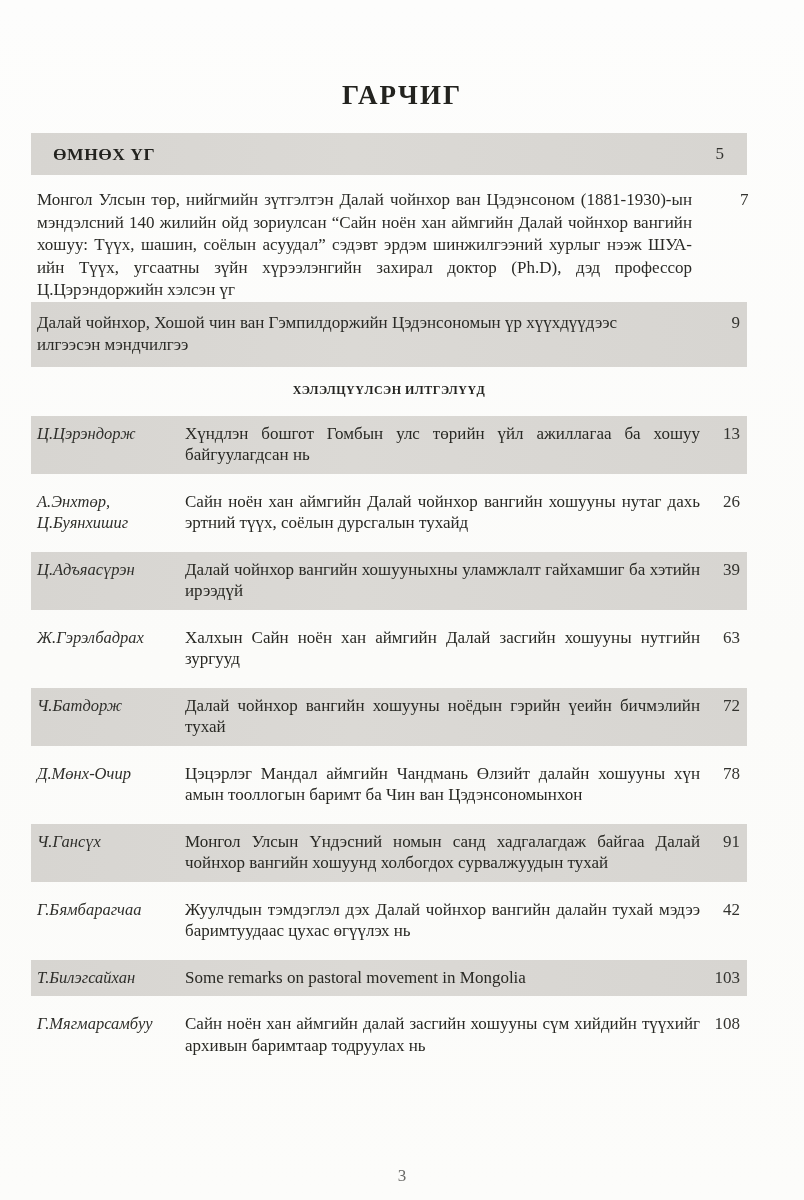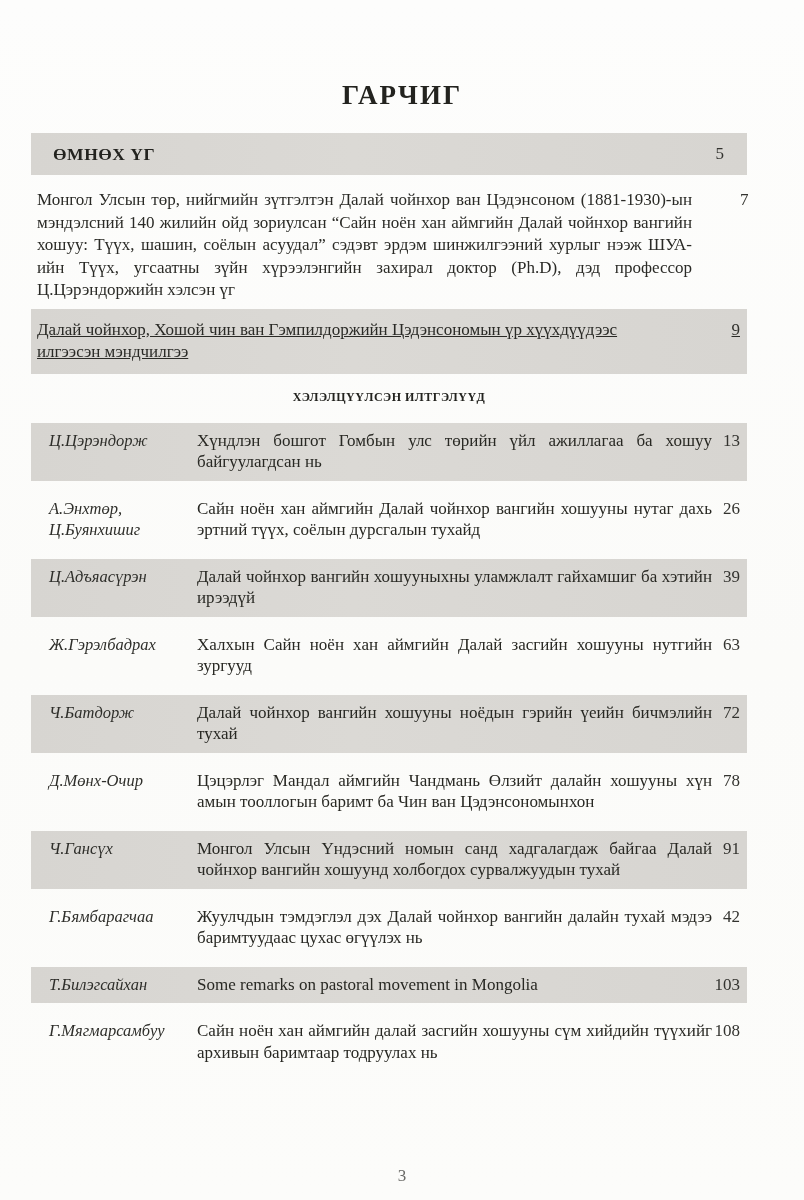--- a/index.html
+++ b/index.html
@@ -18,42 +18,42 @@
     text-align:center;font-size:27px;font-weight:bold;letter-spacing:2px;
     color:#23231f;margin:0;
   }
   .content{position:absolute;top:133px;left:31px;width:716px;}
   .shaded{
     background:linear-gradient(90deg,#d7d5d1 0%,#dbd9d5 45%,#d7d5d1 100%);
   }
   .row{display:flex;align-items:flex-start;}
   
   .front-row1{padding:10px 16px;margin-bottom:14px;}
-  .front-row2{margin-bottom:7px;gap:48px;}
-  .front-row3{padding:10px 0;margin-bottom:16px;text-decoration:underline;}
+  .front-row2{margin-bottom:0;gap:48px;}
+  .front-row3{padding:10px 0;margin-bottom:16px;}
   .front-label{
     margin-left:6px;font-weight:bold;font-size:17.5px;letter-spacing:.5px;
     line-height:22px;flex:none;color:#23231f;
   }
   .front-para{
     margin-left:6px;width:655px;flex:none;
     font-size:17px;line-height:22.5px;text-align:justify;
   }
   .front-para.no-justify{text-align:left;width:640px;}
   .pagenum{
     flex:1;text-align:right;padding-right:7px;
     font-size:17px;line-height:22.5px;color:#33332f;
   }
   .front-row1 .pagenum{line-height:22px;}
   .section-title{
     margin:0 0 18px 0;width:100%;text-align:center;
     font-size:12px;font-weight:bold;letter-spacing:.5px;color:#23231f;
   }
   
-  .toc-row{padding:7px 0 8px 12px;margin-bottom:10px;}
+  .toc-row{padding:7px 0 8px 0;margin-bottom:10px;}
   .author{
     flex:none;width:148px;margin-left:6px;
     font-style:italic;font-size:16.5px;line-height:21.5px;color:#2e2e2a;
   }
   .entry-title{
     flex:none;width:515px;
     font-size:17px;line-height:21.5px;text-align:justify;color:#282823;
   }
   .toc-row .pagenum{line-height:21.5px;}
   .footer-num{

